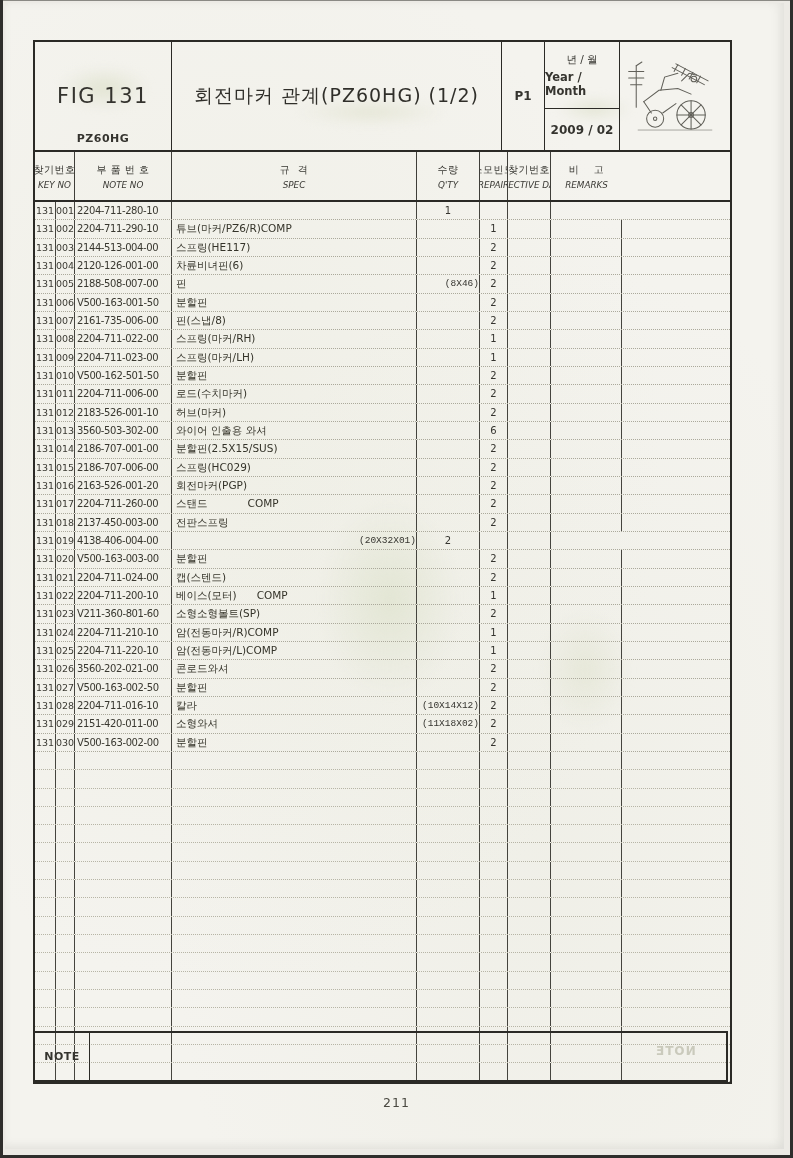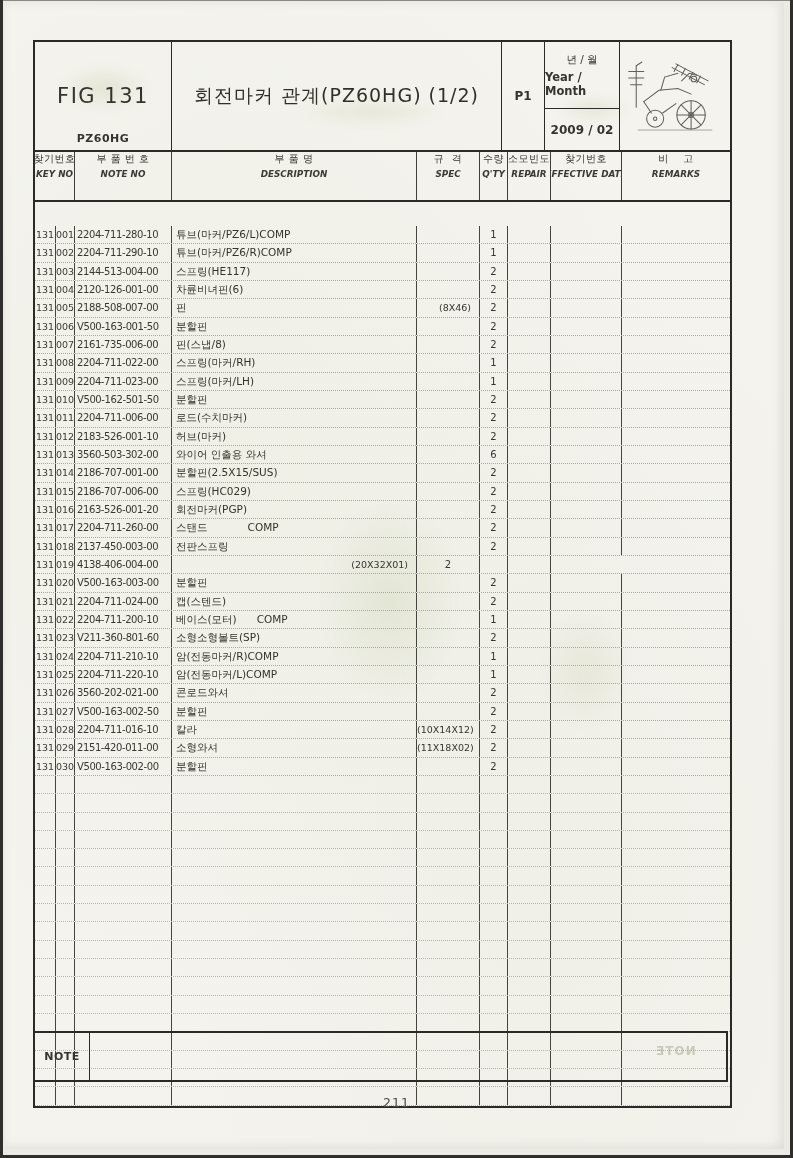--- a/index.html
+++ b/index.html
@@ -36,36 +36,36 @@
           display:flex;flex-direction:column;align-items:center;justify-content:center;gap:3px;}
   .ym-ko{font-size:10.5px;}
   .ym-en{font-size:11.5px;font-weight:bold;}
   .ym-val{flex:1;display:flex;align-items:center;justify-content:center;font-size:12px;font-weight:bold;}
   .img-cell{display:flex;align-items:center;justify-content:center;}
 
   
   .chdr{display:grid;grid-template-columns:40px 97px 245px 63px 28px 43px 71px 108px;height:48px;
         border-bottom:2px solid #2b2a26;}
   .chdr>div{box-sizing:border-box;border-right:1px solid #3f3e39;
-            display:flex;flex-direction:column;align-items:center;justify-content:flex-start;gap:3px;overflow:hidden;}
+            display:flex;flex-direction:column;align-items:center;justify-content:center;gap:3px;overflow:hidden;}
   .chdr>div:last-child{border-right:none;}
   .h-ko{font-size:10px;white-space:pre;letter-spacing:.5px;}
-  .h-en{font-size:8.8px;font-style:italic;font-weight:700;white-space:nowrap;color:#3a3934;}
+  .h-en{font-size:8.8px;font-style:italic;font-weight:400;white-space:nowrap;color:#3a3934;}
 
   
-  .tbody{display:block;margin-top:24px;}
+  .tbody{display:block;}
   .trow{display:grid;grid-template-columns:21px 19px 97px 245px 63px 28px 43px 71px 108px;
         height:17.333px;line-height:17px;border-bottom:1px dotted #aba99b;}
   .trow:last-child{border-bottom:none;}
   .trow>div{box-sizing:border-box;border-right:1px solid #45443e;overflow:hidden;white-space:pre;}
   .trow>div:last-child{border-right:none;}
   .c-fig,.c-key{text-align:center;font-size:9.5px;color:#3b3a33;}
   .c-part{font-size:10px;letter-spacing:-.4px;padding-left:2px;color:#38372f;}
   .c-desc{font-size:10.5px;padding-left:4px;color:#343329;}
-  .c-spec{font-size:9.5px;text-align:right;padding-right:8px;}
+  .c-spec{font-size:9.5px;text-align:right;padding-right:0;font-family:Liberation Mono, monospace;}
   .c-qty{text-align:center;font-size:10px;}
   .trow.empty{border-bottom:1px dotted #b7b5a6;}
 
   
   .note-box{position:absolute;left:33px;top:1031px;width:695px;height:51px;
             border:2px solid #2b2a26;display:flex;box-sizing:border-box;}
   .note-label{width:55px;box-sizing:border-box;border-right:1.5px solid #2b2a26;
               display:flex;align-items:center;justify-content:center;
               font-size:11px;font-weight:600;letter-spacing:.5px;}
   .note-content{flex:1;}
@@ -141,24 +141,20 @@
     <div class="chdr">
       <div>
         <span class="h-ko">찾기번호</span>
         <span class="h-en">KEY NO</span>
       </div>
       <div>
         <span class="h-ko">부 품 번 호</span>
         <span class="h-en">NOTE NO</span>
       </div>
       <div>
-        <span class="h-ko">부 품 명</span>
-        <span class="h-en">DESCRIPTION</span>
-      </div>
-      <div>
         <span class="h-ko">규  격</span>
         <span class="h-en">SPEC</span>
       </div>
       <div>
         <span class="h-ko">수량</span>
         <span class="h-en">Q'TY</span>
       </div>
       <div>
         <span class="h-ko">소모빈도</span>
         <span class="h-en">REPAIR</span>
@@ -171,21 +167,20 @@
         <span class="h-ko">비    고</span>
         <span class="h-en">REMARKS</span>
       </div>
     </div>
 
     <div class="tbody">
         <div class="trow">
           <div class="c-fig">131</div>
           <div class="c-key">001</div>
           <div class="c-part">2204-711-280-10</div>
-          <div class="c-desc">튜브(마커/PZ6/L)COMP</div>
           <div class="c-spec"></div>
           <div class="c-qty">1</div>
           <div class="c-repair"></div>
           <div class="c-eff"></div>
           <div class="c-remarks"></div>
         </div>
         <div class="trow">
           <div class="c-fig">131</div>
           <div class="c-key">002</div>
           <div class="c-part">2204-711-290-10</div>

